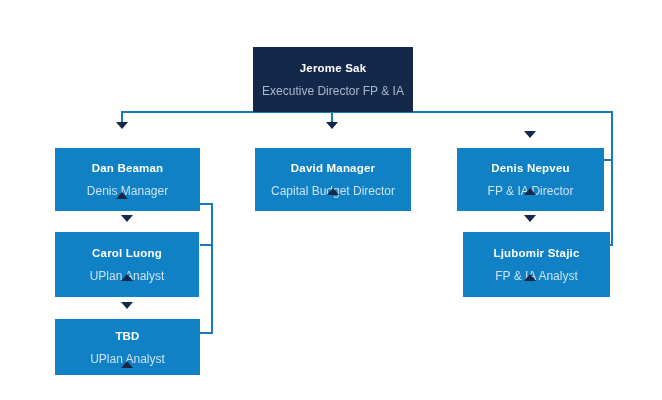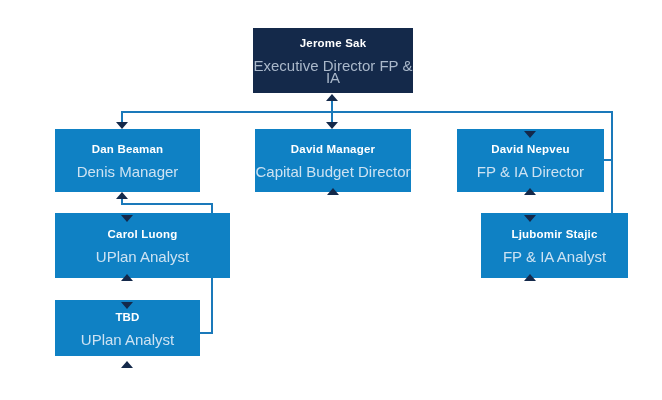--- a/index.html
+++ b/index.html
@@ -16,31 +16,32 @@
   }
   .node{
     position:absolute;
     display:flex;
     flex-direction:column;
     align-items:center;
     justify-content:center;
     text-align:center;
     gap:10px;
     background:var(--blue,#0f81c4);
+    margin-top:19px;
   }
   .node.dark{ background:var(--dark,#14294a); }
   .nm{
     font-weight:bold;
     font-size:11.5px;
     line-height:13px;
     color:var(--name_text,#ffffff);
     letter-spacing:.2px;
   }
   .rl{
-    font-size:15px;
+    font-size:12px;
     line-height:12px;
     color:var(--subtitle_on_blue,#cde2f2);
   }
   .node.dark .rl{ color:var(--subtitle_on_dark,#aab8ca); }
   .line{
     position:absolute;
     background:var(--line,#1a79ba);
   }
   .arr{
     position:absolute;
@@ -81,30 +82,30 @@
     <div class="nm">Dan Beaman</div>
     <div class="rl">Denis Manager</div>
   </div>
 
   <div class="node" style="left:255px;top:129px;width:156px;height:63px">
     <div class="nm">David Manager</div>
     <div class="rl">Capital Budget Director</div>
   </div>
 
   <div class="node" style="left:457px;top:129px;width:147px;height:63px">
-    <div class="nm">David Nepveu</div>
+    <div class="nm">Denis Nepveu</div>
     <div class="rl">FP &amp; IA Director</div>
   </div>
 
-  <div class="node" style="left:55px;top:213px;width:175px;height:65px">
+  <div class="node" style="left:55px;top:213px;width:144px;height:65px">
     <div class="nm">Carol Luong</div>
     <div class="rl">UPlan Analyst</div>
   </div>
 
-  <div class="node" style="left:481px;top:213px;width:147px;height:65px">
+  <div class="node" style="left:463px;top:213px;width:147px;height:65px">
     <div class="nm">Ljubomir Stajic</div>
     <div class="rl">FP &amp; IA Analyst</div>
   </div>
 
   <div class="node" style="left:55px;top:300px;width:145px;height:56px">
     <div class="nm">TBD</div>
     <div class="rl">UPlan Analyst</div>
   </div>
 
   <div class="arr up" style="left:326px;top:94px"></div>

